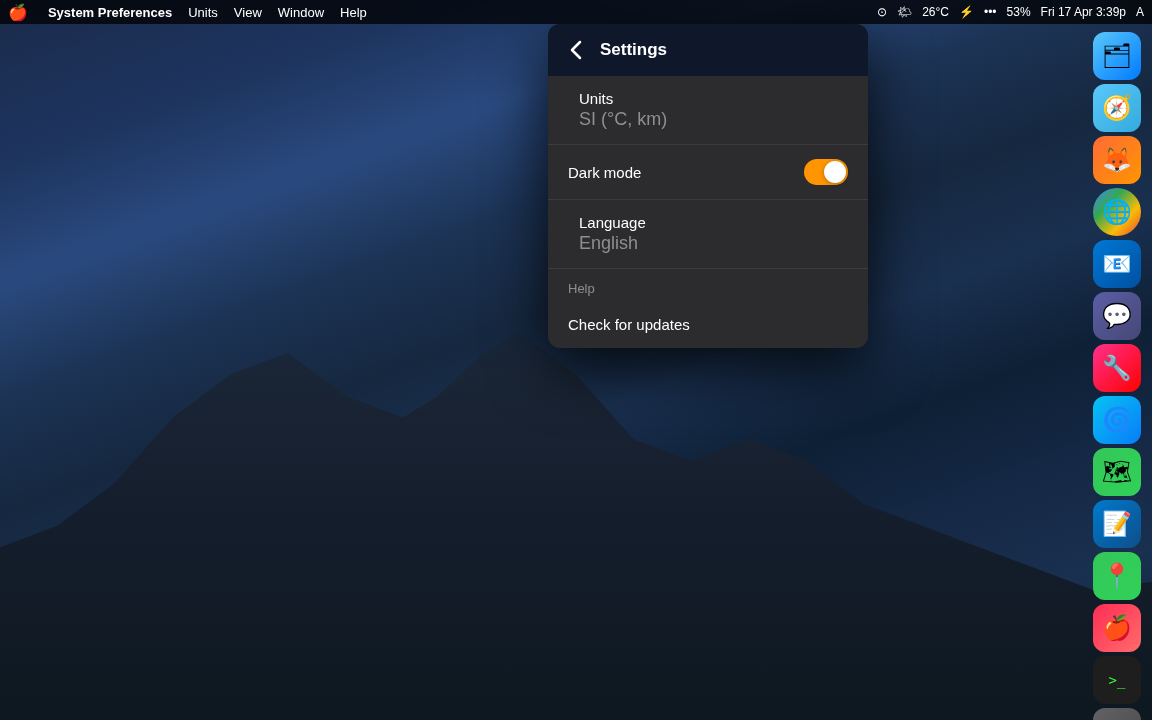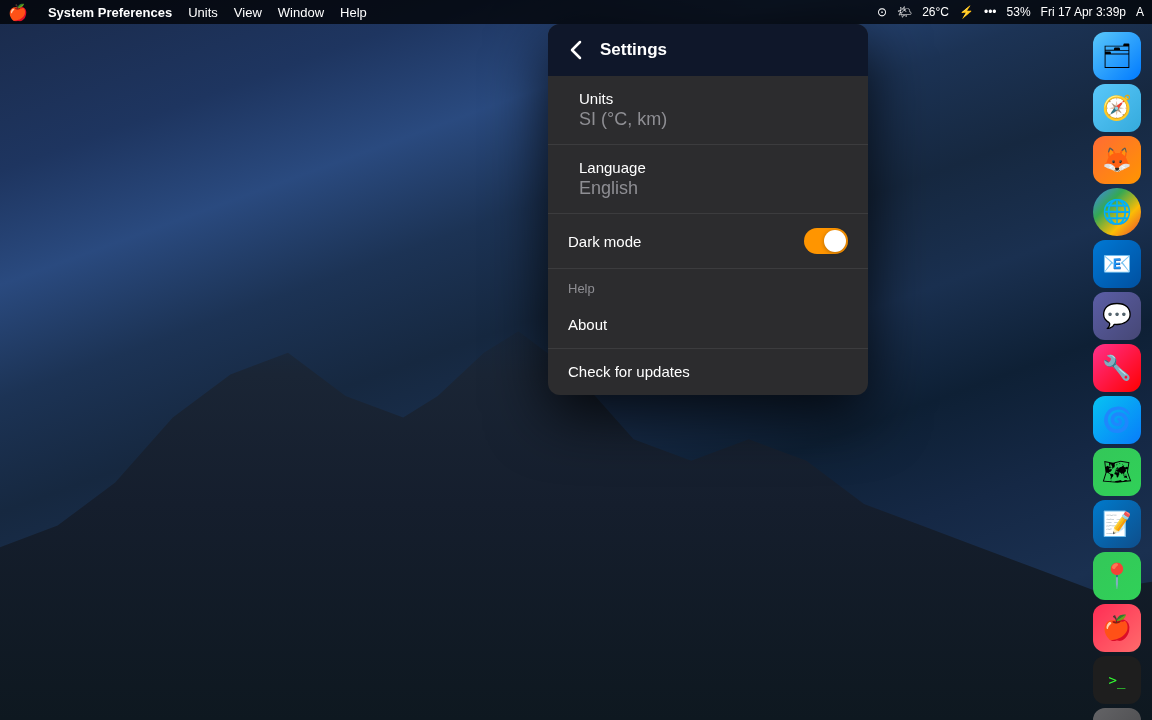--- a/index.html
+++ b/index.html
@@ -325,38 +325,35 @@
 
     <div class="settings-row">
       <div class="settings-row-text">
         <span class="settings-row-label">Units</span>
         <span class="settings-row-value">SI (°C, km)</span>
       </div>
     </div>
 
 
     <div class="settings-row">
+      <span class="settings-row-label">Dark mode</span>
+      <div class="toggle on">
+        <div class="toggle-thumb"></div>
+      </div>
+    </div>
+
+    <div class="settings-row">
       <div class="settings-row-text">
         <span class="settings-row-label">Language</span>
         <span class="settings-row-value">English</span>
       </div>
     </div>
 
-    <div class="settings-row">
-      <span class="settings-row-label">Dark mode</span>
-      <div class="toggle on">
-        <div class="toggle-thumb"></div>
-      </div>
-    </div>
-
 
     <div class="settings-section-header">Help</div>
 
-    <div class="simple-row">
-      <span class="simple-row-label">About</span>
-    </div>
 
     <div class="simple-row" style="border-bottom: none;">
       <span class="simple-row-label">Check for updates</span>
     </div>
 
   </div>
 </div>
 
 </body></html>

